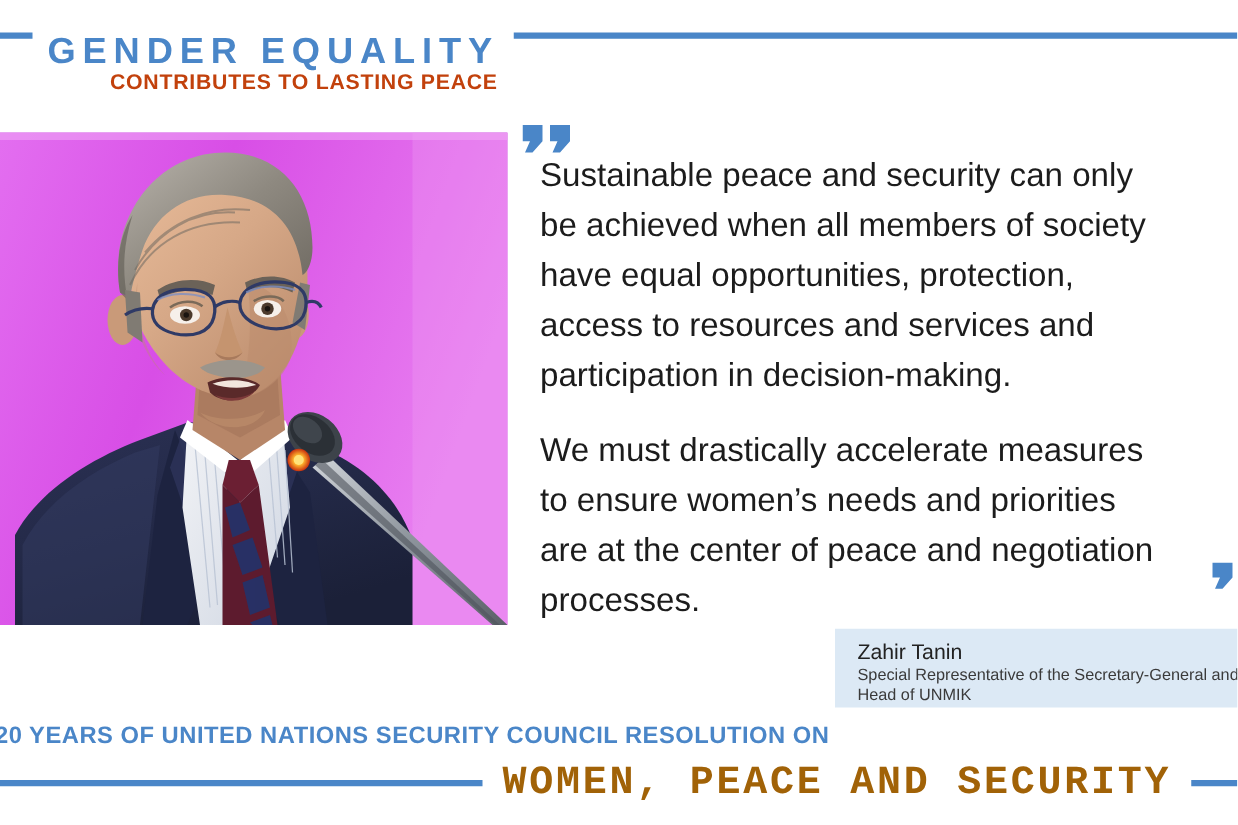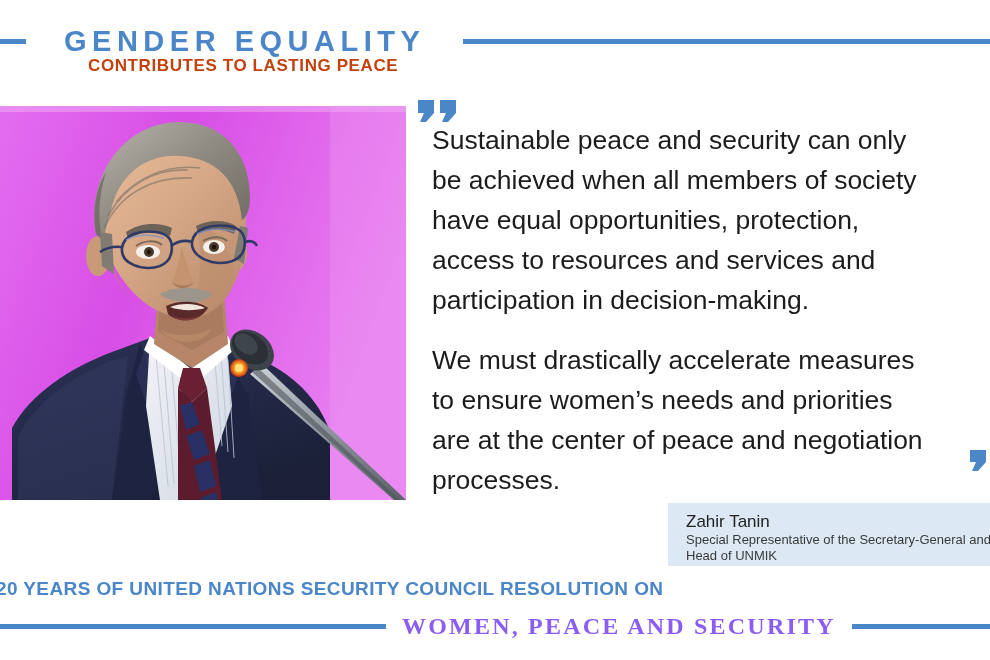--- a/index.html
+++ b/index.html
@@ -19,22 +19,20 @@
   }
 
   
   .header-row {
     position: absolute;
     left: 0;
     top: 26px;
     width: 990px;
     height: 30px;
     display: flex;
-    align-items: center;
-    gap: 26px;
   }
   .rule-short-left {
     width: 26px;
     height: 5px;
     background: #4a86c8;
     flex: 0 0 auto;
   }
   .title-main {
     font-family: "Liberation Sans", sans-serif;
     font-weight: bold;
@@ -154,25 +152,25 @@
     display: flex;
     align-items: center;
   }
   .rule-long-left {
     width: 386px;
     height: 5px;
     background: #4a86c8;
     flex: 0 0 auto;
   }
   .footer-main {
-    font-family: Liberation Serif, serif;
+    font-family: Liberation Mono, monospace;
     font-weight: bold;
-    font-size: 24px;
+    font-size: 32px;
     letter-spacing: 2.2px;
-    color: #8b5cf6;
+    color: #a16207;
     white-space: nowrap;
     padding: 0 16px;
     line-height: 46px;
     flex: 0 0 auto;
   }
   .rule-short-right {
     flex: 1 1 auto;
     height: 5px;
     background: #4a86c8;
   }

